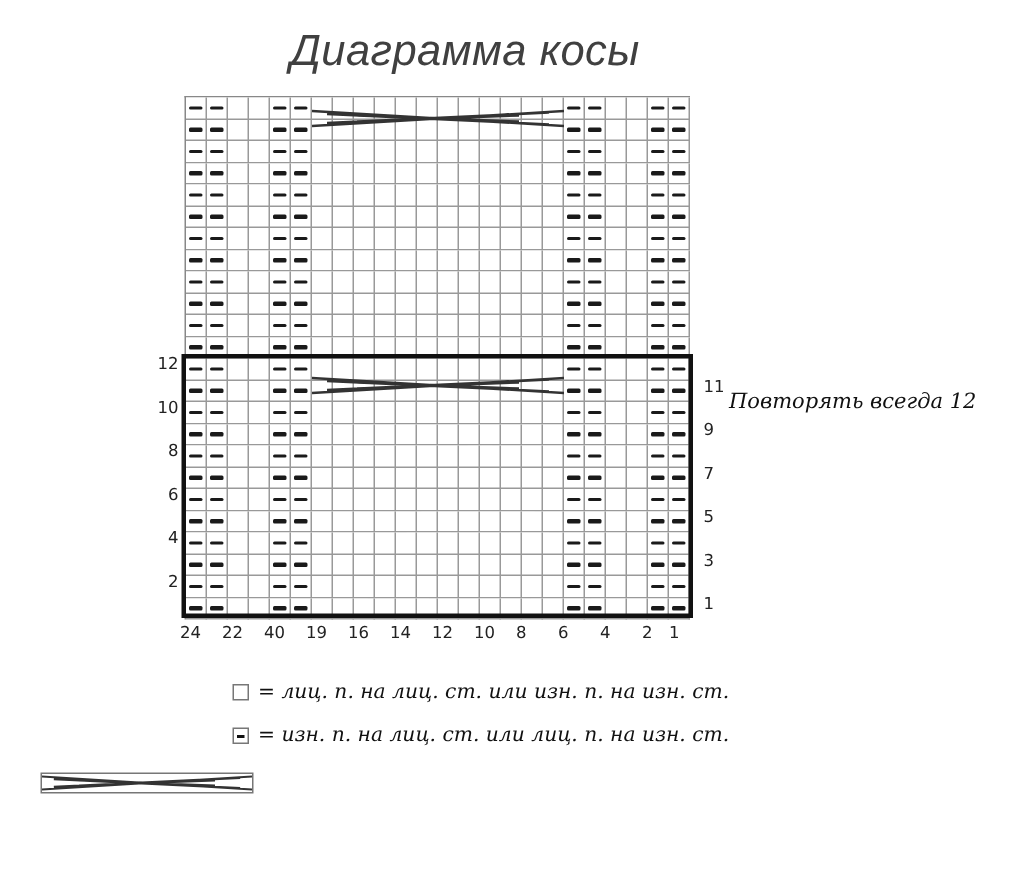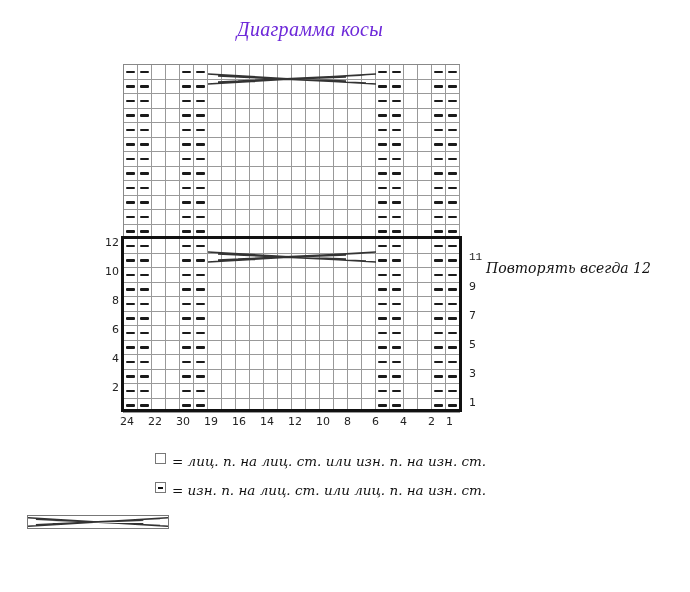--- a/index.html
+++ b/index.html
@@ -3,22 +3,22 @@
 <meta charset="utf-8">
 <style>
   html, body { margin: 0; padding: 0; }
   body {
     width: 690px; height: 592px; position: relative; overflow: hidden;
     background: #ffffff; color: #111;
     font-family: "DejaVu Serif", serif;
   }
   .title {
     position: absolute; left: 0; top: 18px; width: 620px; text-align: center;
-    font-family: Liberation Serif, serif; font-style: italic; font-size: 20px;
-    color: #6d28d9; letter-spacing: 0.3px;
+    font-family: Liberation Sans, sans-serif; font-style: italic; font-size: 29px;
+    color: #404040; letter-spacing: 0.3px;
   }
   .grid {
     position: absolute; left: 123px; top: 64px;
     display: grid;
     grid-template-columns: repeat(24, 14px);
     grid-template-rows: repeat(24, 14.5px);
     border-left: 1px solid #888; border-top: 1px solid #888;
   }
   .cell {
     border-right: 1px solid #999; border-bottom: 1px solid #999;
@@ -41,21 +41,21 @@
     position: absolute; font-family: "DejaVu Sans", sans-serif; font-size: 11px; color: #222;
   }
   .rownum-left { width: 16px; text-align: right; }
   .colnum { width: 20px; text-align: left; top: 415px; }
   .repeat-note {
     position: absolute; left: 486px; top: 256px; font-style: italic;
     font-size: 14px; line-height: 24px; color: #111;
   }
   .legend-row {
     position: absolute; font-style: italic; font-size: 13.5px; color: #111;
-    display: flex; 
+    display: flex; align-items: center;
   }
   .legend-swatch {
     width: 11px; height: 11px; border: 1px solid #777; box-sizing: border-box;
     margin-right: 6px; position: relative; background: #fff;
   }
   .legend-swatch.purl::after {
     content: ""; position: absolute; left: 2px; right: 2px; top: 4px; height: 2px; background: #111;
   }
   .legend-cable {
     position: absolute; left: 27px; top: 515px; width: 142px; height: 14px;
@@ -679,32 +679,32 @@
 <div>
   <span class="rownum-left" style="left:103px; top:236px;">12</span>
   <span class="rownum-left" style="left:103px; top:265px;">10</span>
   <span class="rownum-left" style="left:103px; top:294px;">8</span>
   <span class="rownum-left" style="left:103px; top:323px;">6</span>
   <span class="rownum-left" style="left:103px; top:352px;">4</span>
   <span class="rownum-left" style="left:103px; top:381px;">2</span>
 </div>
 
 <div>
-  <span class="rownum-right" style="left:469px; top:251px;font-family:Liberation Mono, monospace;">11</span>
+  <span class="rownum-right" style="left:469px; top:251px;">11</span>
   <span class="rownum-right" style="left:469px; top:280px;">9</span>
   <span class="rownum-right" style="left:469px; top:309px;">7</span>
   <span class="rownum-right" style="left:469px; top:338px;">5</span>
   <span class="rownum-right" style="left:469px; top:367px;">3</span>
   <span class="rownum-right" style="left:469px; top:396px;">1</span>
 </div>
 
 <div>
   <span class="colnum" style="left:120px;">24</span>
   <span class="colnum" style="left:148px;">22</span>
-  <span class="colnum" style="left:176px;">30</span>
+  <span class="colnum" style="left:176px;">40</span>
   <span class="colnum" style="left:204px;">19</span>
   <span class="colnum" style="left:232px;">16</span>
   <span class="colnum" style="left:260px;">14</span>
   <span class="colnum" style="left:288px;">12</span>
   <span class="colnum" style="left:316px;">10</span>
   <span class="colnum" style="left:344px;">8</span>
   <span class="colnum" style="left:372px;">6</span>
   <span class="colnum" style="left:400px;">4</span>
   <span class="colnum" style="left:428px;">2</span>
   <span class="colnum" style="left:446px;">1</span>

